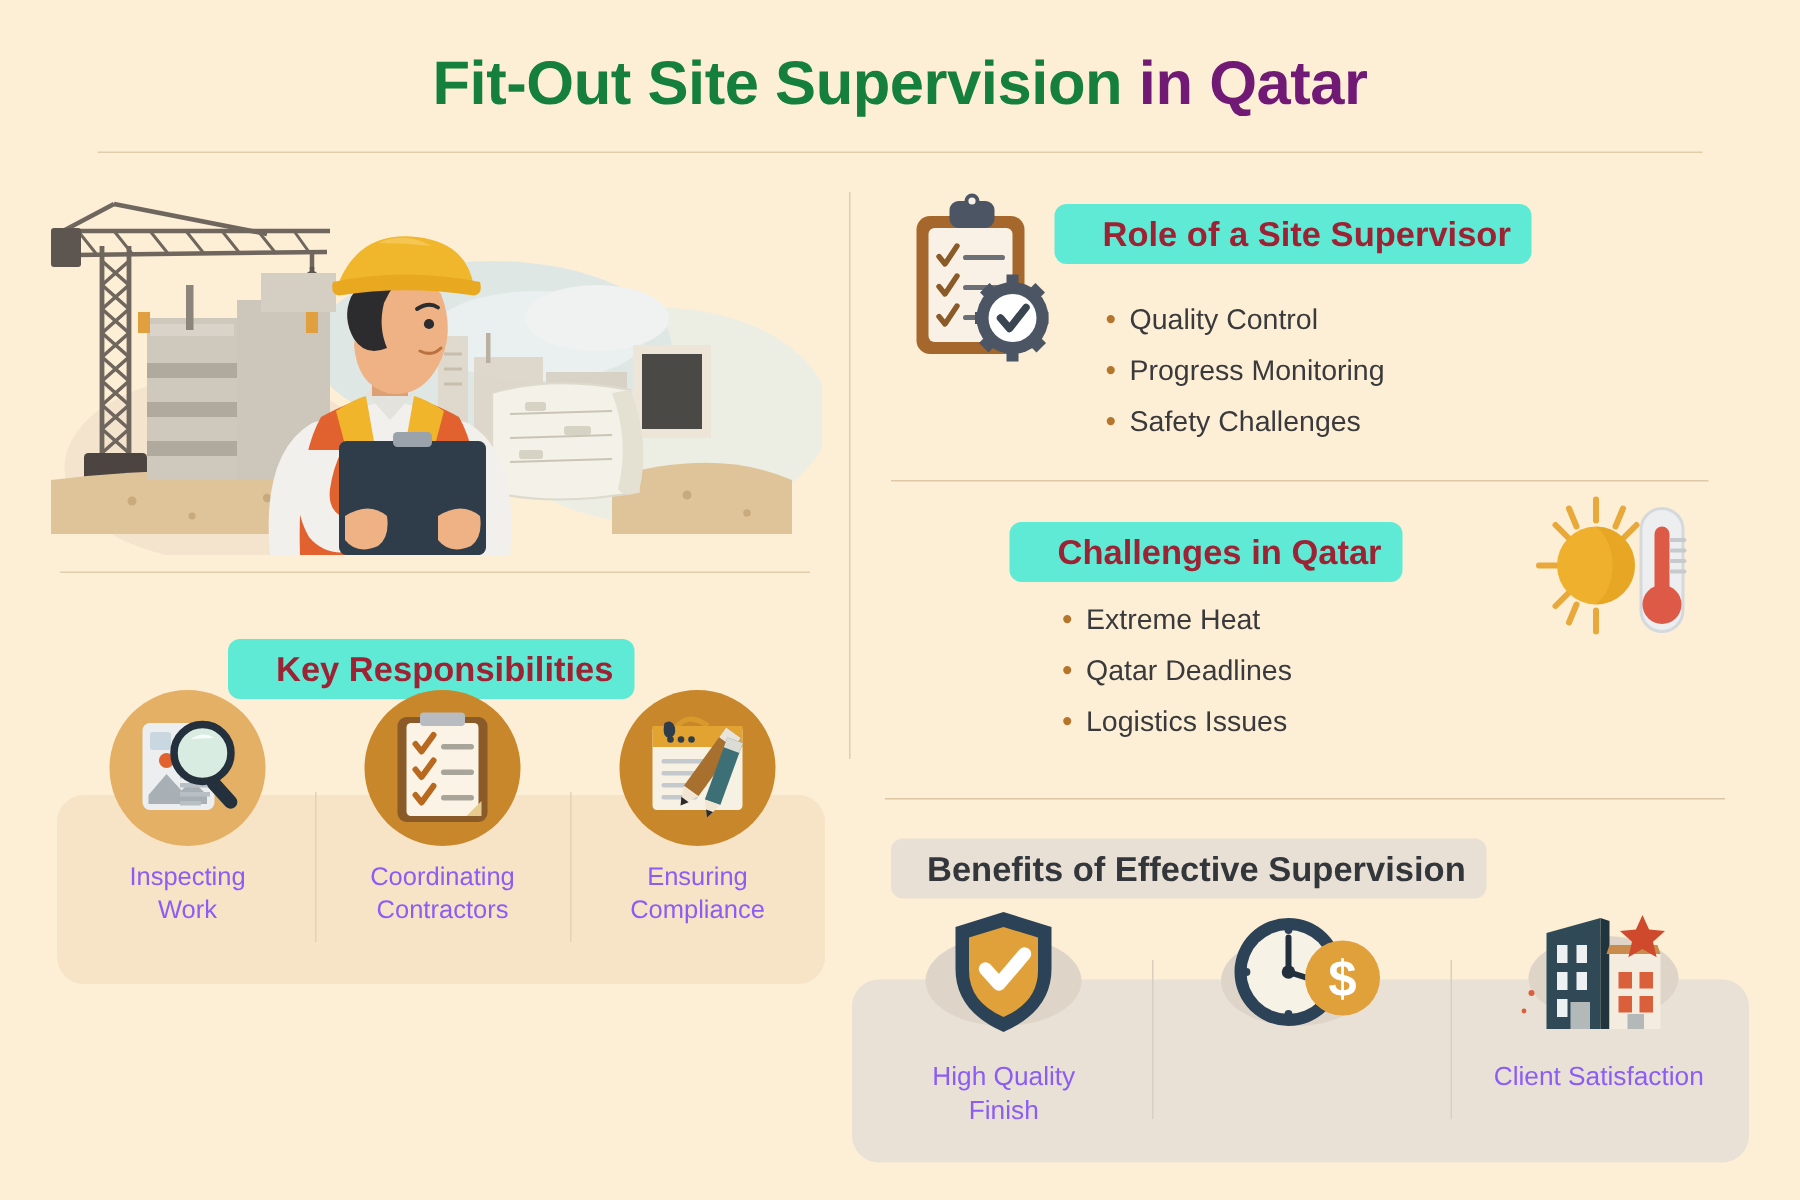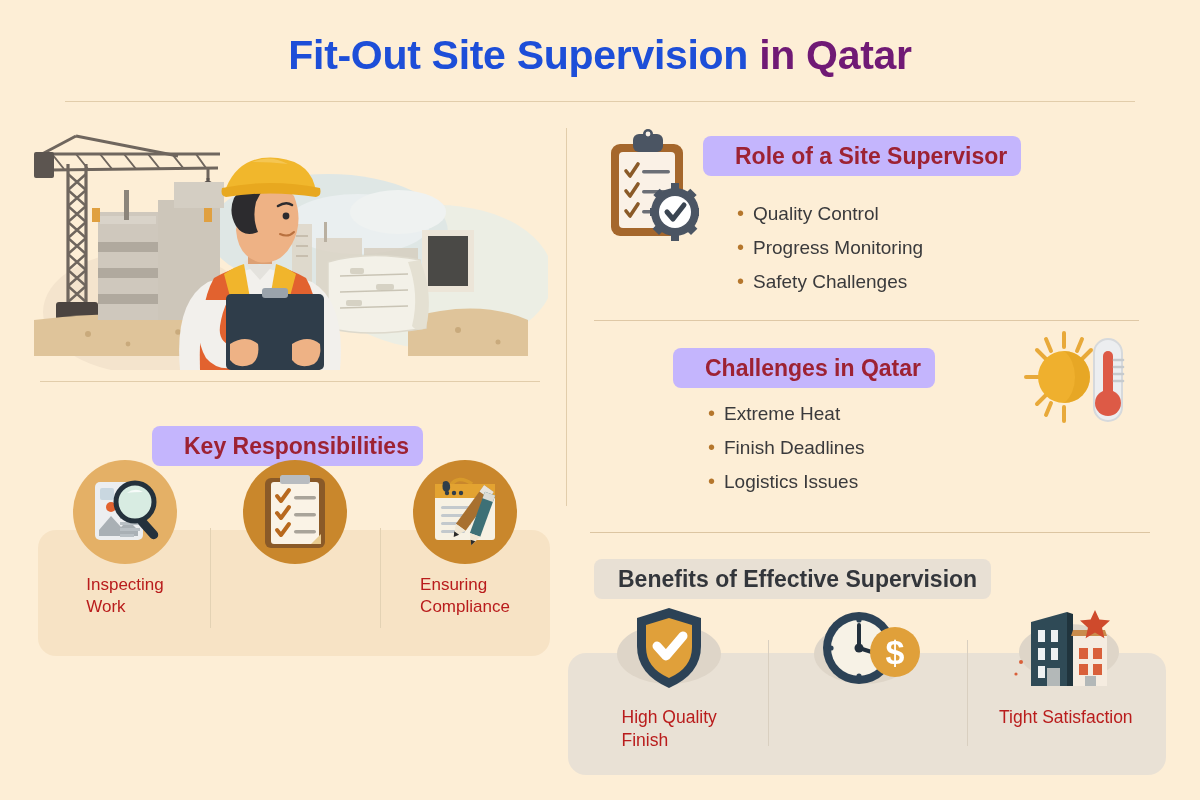--- a/index.html
+++ b/index.html
@@ -27,21 +27,21 @@
     position: absolute;
     top: 32px;
     left: 0;
     width: 1200px;
     text-align: center;
     font-size: 41px;
     font-weight: bold;
     letter-spacing: -0.3px;
     white-space: nowrap;
   }
-  .title .t-red { color: #1d4ed8; }
+  .title .t-red { color: #15803d; }
   .title .t-dark { color: #701a75; }
 
   .title-rule {
     position: absolute;
     left: 65px;
     top: 101px;
     width: 1070px;
     height: 1px;
     background: #e2cdab;
   }
@@ -94,21 +94,21 @@
     position: absolute;
     border-radius: 8px;
     font-weight: bold;
     display: flex;
     align-items: center;
     padding: 0 14px;
     box-sizing: border-box;
     white-space: nowrap;
   }
   .chip-red {
-    background: #c4b5fd;
+    background: #5eead4;
     color: #9d2233;
     padding-left: 32px;
   }
   .chip-dark {
     background: #e8e0d4;
     color: #33363b;
     padding-left: 24px;
   }
 
   #chip-key-resp {
@@ -195,23 +195,24 @@
     height: 100px;
     background: #e3d2b4;
   }
   #triple-benefits .cell + .cell::before {
     background: #d9cfc0;
     top: 40px;
     height: 106px;
   }
   .cell-label {
     margin-top: 10px;
+    text-align: center;
     font-size: 17px;
     line-height: 1.3;
-    color: #b91c1c;
+    color: #8b5cf6;
     white-space: pre-line;
   }
   #triple-benefits .cell-label {
     font-size: 17.5px;
   }
 
   .icon-circle {
     width: 104px;
     height: 104px;
     border-radius: 50%;
@@ -407,20 +408,22 @@
             <path d="M34 70 l 4 5 l 8 -11"></path>
           </g>
           <g fill="#a9a49a">
             <rect x="51" y="36" width="22" height="3.6" rx="1.8"></rect>
             <rect x="51" y="53" width="22" height="3.6" rx="1.8"></rect>
             <rect x="51" y="70" width="22" height="3.6" rx="1.8"></rect>
           </g>
           <path d="M68 84 l 10 -10 l 0 10 z" fill="#e8cb8f"></path>
         </svg>
       </div>
+      <div class="cell-label">Coordinating
+Contractors</div>
     </div>
 
     <div class="cell">
       <div class="icon-circle" style="background:#c9872c;">
         <svg viewBox="0 0 104 104" width="104" height="104">
           <path d="M37 26 q 8 -12 22 -2" stroke="#d89a2b" stroke-width="3.5" fill="none"></path>
           <rect x="22" y="24" width="60" height="56" rx="3" fill="#f7f1e3"></rect>
           <rect x="22" y="24" width="60" height="14" fill="#e3a331"></rect>
           <path d="M30 22 q 5 -3 7 3 q 1 6 -4 7 q -5 -1 -3 -10 z" fill="#2f3d4a"></path>
           <g fill="#2f3d4a">
@@ -536,21 +539,21 @@
     </svg>
   </div>
 
   <ul class="bullets" id="bullets-challenges">
     <li>
       <span class="dot">•</span>
       <span>Extreme Heat</span>
     </li>
     <li>
       <span class="dot">•</span>
-      <span>Finish Deadlines</span>
+      <span>Qatar Deadlines</span>
     </li>
     <li>
       <span class="dot">•</span>
       <span>Logistics Issues</span>
     </li>
   </ul>
 
   <div class="chip chip-dark" id="chip-benefits">Benefits of Effective Supervision</div>
 
   <div class="panel" id="panel-benefits"></div>
@@ -611,17 +614,17 @@
             <rect x="86" y="48" width="9" height="11"></rect>
             <rect x="72" y="64" width="9" height="11"></rect>
             <rect x="86" y="64" width="9" height="11"></rect>
           </g>
           <rect x="78" y="76" width="11" height="10" fill="#b3b8b8"></rect>
           <path d="M88 10 l 4.4 9.6 l 10.6 1 l -8 7.2 l 2.4 10.4 l -9.4 -5.6 l -9.4 5.6 l 2.4 -10.4 l -8 -7.2 l 10.6 -1 z" fill="#cf4a2c"></path>
           <circle cx="14" cy="62" r="2" fill="#d9603a"></circle>
           <circle cx="9" cy="74" r="1.6" fill="#d9603a"></circle>
         </svg>
       </div>
-      <div class="cell-label">Tight Satisfaction</div>
+      <div class="cell-label">Client Satisfaction</div>
     </div>
   </div>
 
 </div>
 
 </body></html>

